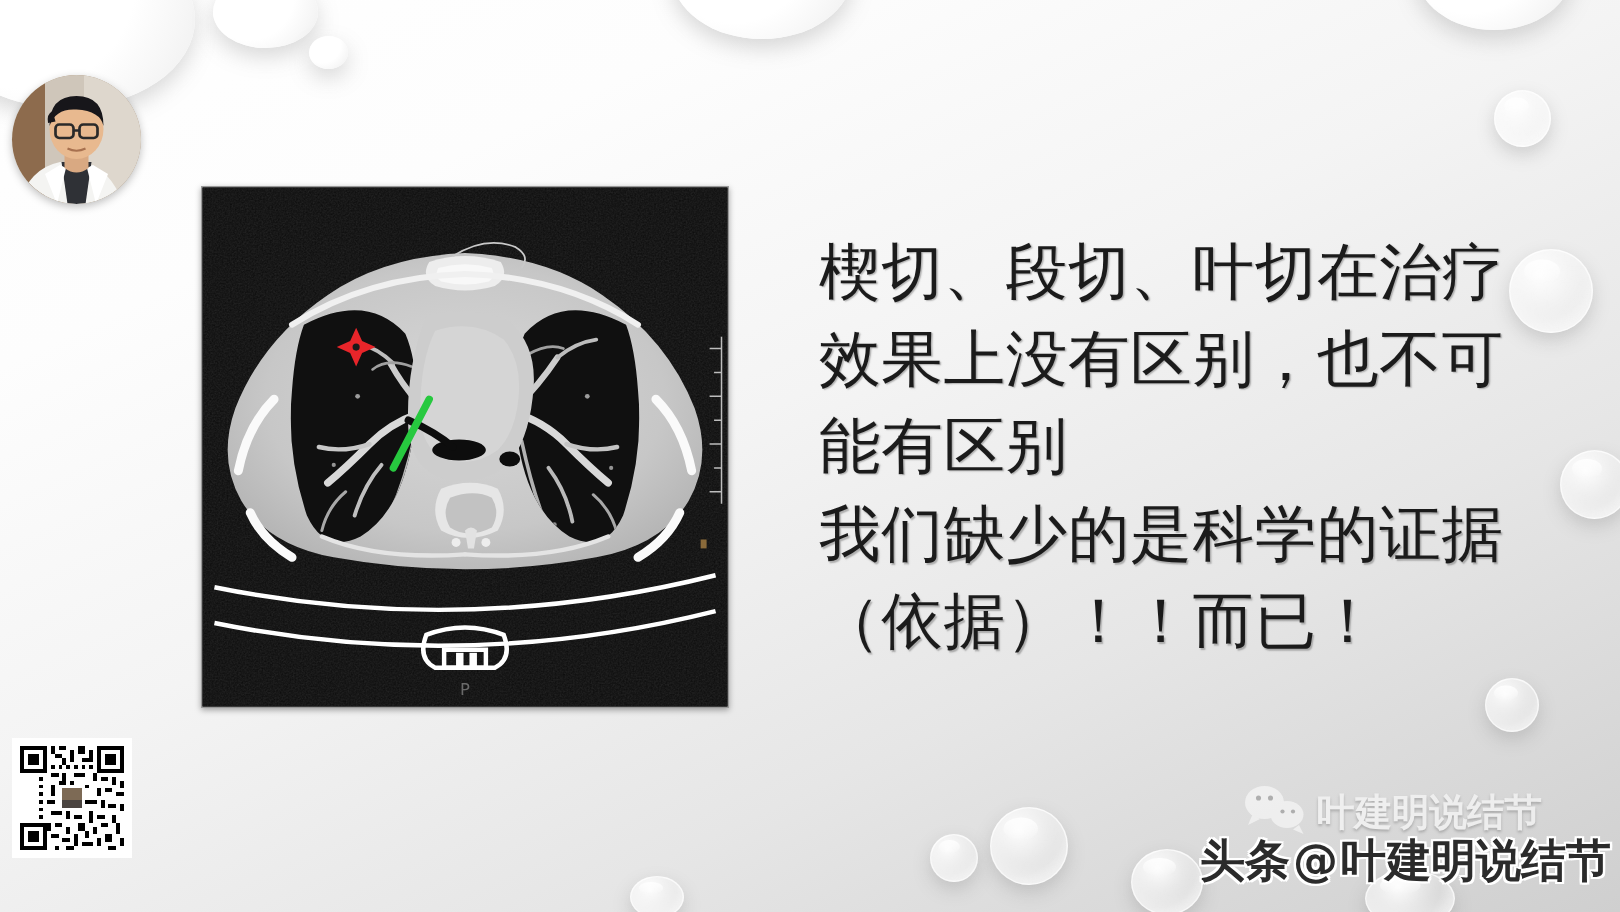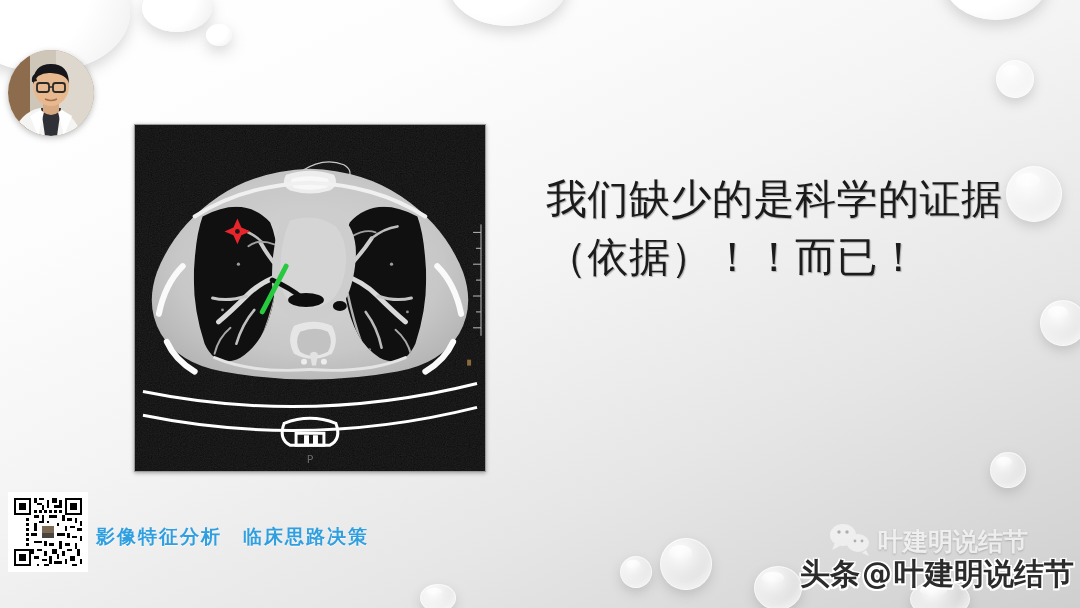--- a/index.html
+++ b/index.html
@@ -79,21 +79,21 @@
   .para{
     margin:0;
     color:#1b1b1b;
     font-family:"Liberation Serif","DejaVu Serif",serif;
     font-size:41px;
     line-height:1.42;
     letter-spacing:.5px;
     text-shadow:1px 1px 1px rgba(120,120,120,.55);
     white-space:pre-wrap;
   }
-  #para-2{margin-top:18px;}
+  #para-2{}
 
   
   #qr{
     position:absolute;left:8px;top:492px;
     width:80px;height:80px;
     background:#fff;
     padding:3px;
     box-sizing:border-box;
   }
   #qr svg{display:block;width:100%;height:100%;}
@@ -313,20 +313,21 @@
       <g transform="translate(103,107)">
         <path d="M0 -13 L4 -4 L13 0 L4 4 L0 13 L-4 4 L-13 0 L-4 -4 Z" fill="#e8252a"></path>
         <circle cx="0" cy="0" r="2.4" fill="#1a1a1a"></circle>
       </g>
 
       <text x="176" y="340" font-family="DejaVu Sans, sans-serif" font-size="11" fill="#6a6a6a" text-anchor="middle">P</text>
     </svg>
   </div>
 
   <div id="text-block">
+    <p class="para" id="para-1">楔切、段切、叶切在治疗效果上没有区别，也不可能有区别</p>
     <p class="para" id="para-2">我们缺少的是科学的证据（依据）！！而已！</p>
   </div>
 
   <div id="qr">
     <svg viewBox="0 0 29 29" xmlns="http://www.w3.org/2000/svg" shape-rendering="crispEdges" aria-hidden="true">
       <rect width="29" height="29" fill="#ffffff"></rect>
       <g fill="#000000">
 
         <rect x="1" y="1" width="7" height="1"></rect>
           <rect x="1" y="7" width="7" height="1"></rect>
@@ -414,21 +415,20 @@
         <rect x="18" y="23" width="1" height="2"></rect>
           <rect x="24" y="27" width="2" height="1"></rect>
       </g>
 
       <rect x="11" y="11" width="7" height="7" fill="#ffffff"></rect>
       <rect x="12" y="12" width="5" height="5" fill="#7d6a55"></rect>
       <rect x="12" y="15" width="5" height="2" fill="#4a4440"></rect>
     </svg>
   </div>
 
-  <div id="tagline">影像特征分析　临床思路决策</div>
 
   <div id="wechat-watermark">
     <span>
       <svg width="44" height="34" viewBox="0 0 44 34" xmlns="http://www.w3.org/2000/svg" aria-hidden="true">
         <g fill="#ffffff" opacity="0.92">
           <ellipse cx="15" cy="13" rx="13" ry="11"></ellipse>
           <path d="M7 21 l-3 7 l8 -4 z"></path>
           <ellipse cx="30" cy="21" rx="11" ry="9"></ellipse>
           <path d="M38 28 l3 6 l-7 -3 z"></path>
         </g>

